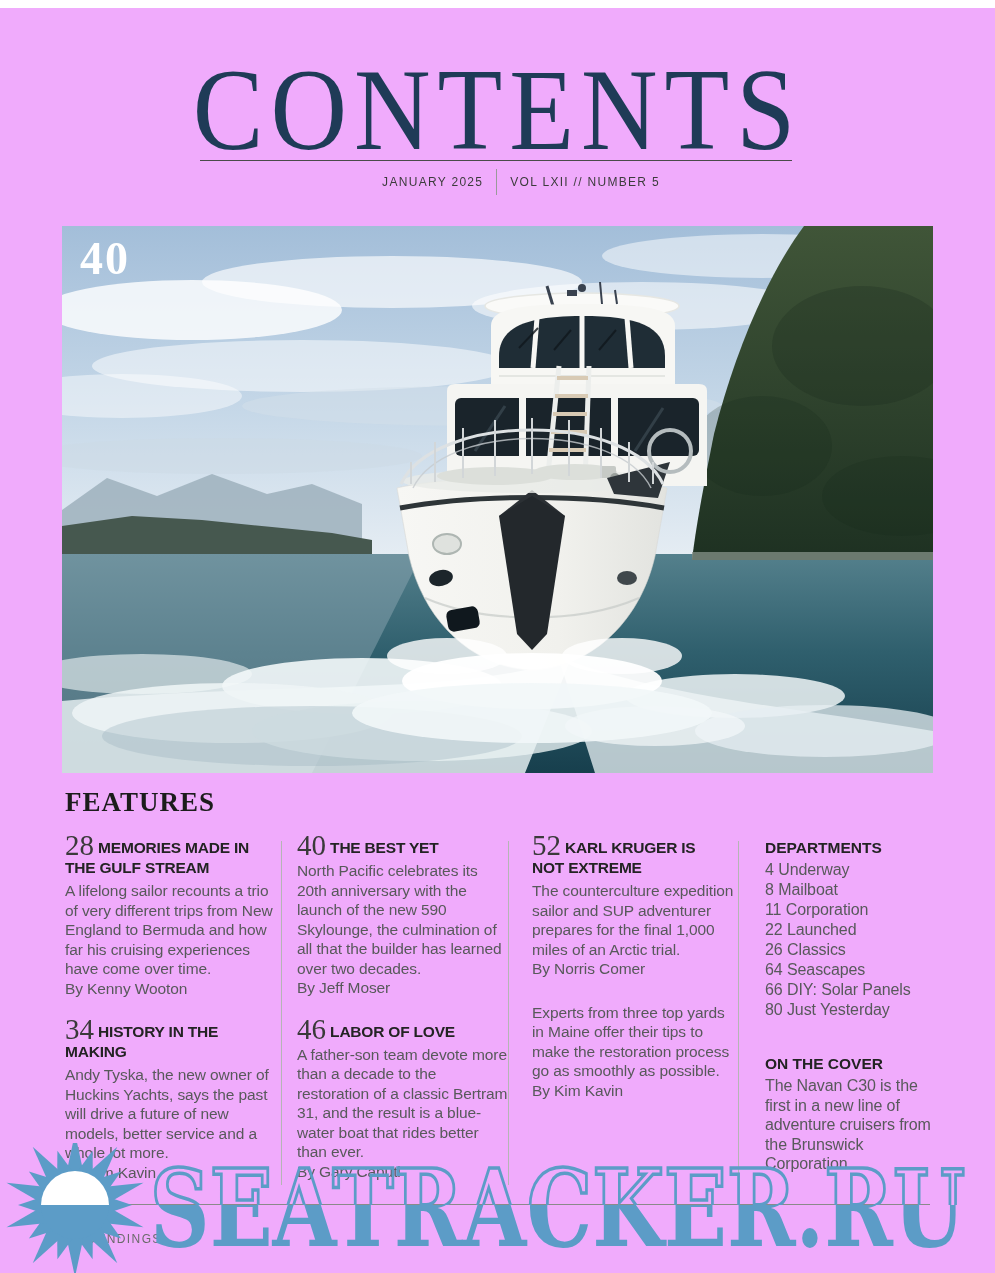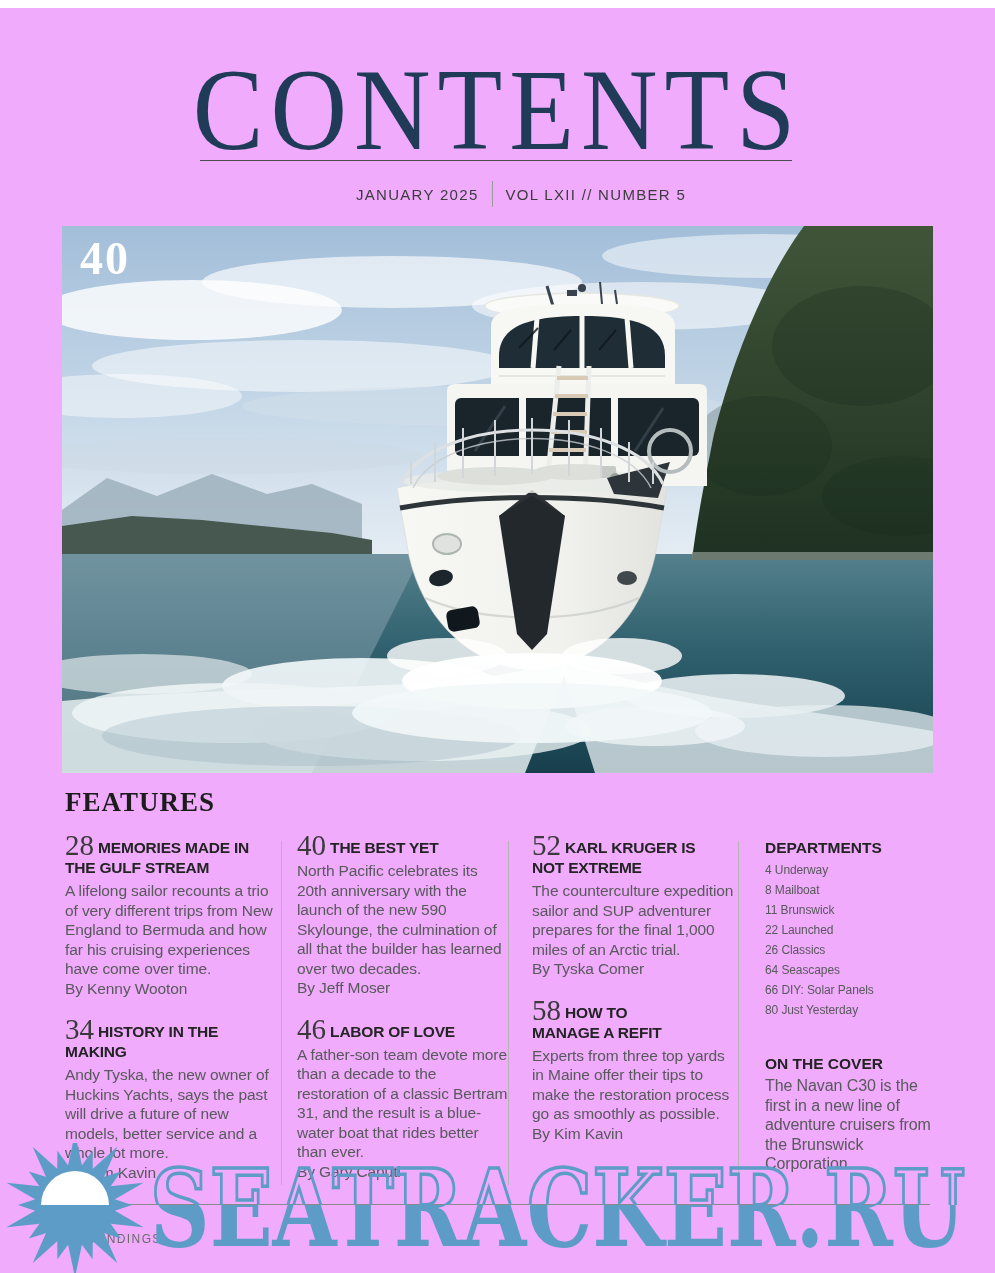--- a/index.html
+++ b/index.html
@@ -5,24 +5,24 @@
   html,body{margin:0;padding:0;background:#fff;}
   .page{position:relative;width:995px;height:1273px;background:#f0abfc;overflow:hidden;
         font-family:"Liberation Sans",sans-serif;margin-top:8px;}
 
   
   .page-title{position:absolute;top:44px;left:0;right:0;margin:0;text-align:center;
     font-family:"Liberation Serif",serif;font-weight:400;font-size:106px;line-height:1;
     letter-spacing:7px;color:#1f3b57;transform:scaleY(1.1);transform-origin:top center;}
   .title-rule{position:absolute;top:152px;left:200px;width:592px;height:0;
     border-top:1.6px solid #4a4a4a;}
-  .dateline{position:absolute;top:170px;left:200px;width:592px;height:32px;
+  .dateline{position:absolute;top:158px;left:200px;width:592px;height:32px;
     display:flex;align-items:center;justify-content:center;gap:13px;
     transform:translateX(25px);
-    font-size:15px;letter-spacing:1.3px;color:#3c3c3c;}
+    font-size:12px;letter-spacing:1.3px;color:#3c3c3c;}
   .dateline .vbar{width:1px;height:26px;background:#9a9a9a;}
 
   
   .photo{position:absolute;left:62px;top:218px;width:871px;height:547px;margin:0;
     overflow:hidden;background:#b9cede;}
   .photo svg{display:block;width:100%;height:100%;}
   .photo-page-num{position:absolute;left:18px;top:6px;
     font-family:"Liberation Serif",serif;font-weight:700;font-size:46px;color:#ffffff;
     letter-spacing:2px;}
 
@@ -43,21 +43,21 @@
   .feat-head{margin:0 0 3px 0;font-size:15.5px;font-weight:700;color:#232323;
     line-height:20px;letter-spacing:-0.2px;}
   .feat-num{font-family:"Liberation Serif",serif;font-weight:400;font-size:29px;
     color:#3a3a3a;letter-spacing:0;vertical-align:-2px;line-height:0;}
   .mw165{max-width:165px;} .mw135{max-width:135px;}
   .feat-body{margin:0;font-size:15.5px;line-height:19.5px;color:#58595b;letter-spacing:-0.1px;}
   .feat-by{margin:0;font-size:15.5px;line-height:19.5px;color:#58595b;letter-spacing:-0.1px;}
 
   .dept-head{margin:0 0 2px 0;font-size:15.5px;font-weight:700;color:#232323;line-height:20px;}
   .dept-list{margin:0;padding:0;list-style:none;}
-  .dept-list li{font-size:12px;line-height:20px;color:#58595b;letter-spacing:-0.1px;}
+  .dept-list li{font-size:16px;line-height:20px;color:#58595b;letter-spacing:-0.1px;}
   .cover-note{margin-top:34px;}
   .cover-note h3{margin:0 0 2px 0;font-size:15.5px;font-weight:700;color:#232323;line-height:20px;}
   .cover-note p{margin:0;font-size:16px;line-height:19.5px;color:#58595b;letter-spacing:-0.1px;}
 
   
   .footer-rule{position:absolute;left:65px;top:1196px;width:865px;height:0;
     border-top:1px solid #8a8a8a;}
   .folio{position:absolute;left:68px;top:1220px;display:flex;align-items:baseline;}
   .folio-num{font-family:"Liberation Serif",serif;font-weight:700;font-size:17px;color:#2b2b2b;}
   .folio-mag{font-size:12px;letter-spacing:1.4px;color:#6a6a6a;}
@@ -263,35 +263,34 @@
       <h3 class="feat-head"><span class="feat-num">46</span> <span>LABOR OF LOVE</span></h3>
       <p class="feat-body">A father-son team devote more than a decade to the restoration of a classic Bertram 31, and the result is a blue-water boat that rides better than ever.</p>
       <p class="feat-by">By Gary Caputi</p>
     </article>
   </section>
 
   <section class="col col3">
     <article class="feat">
       <h3 class="feat-head mw165"><span class="feat-num">52</span> <span>KARL KRUGER IS NOT EXTREME</span></h3>
       <p class="feat-body">The counterculture expedition sailor and SUP adventurer prepares for the final 1,000 miles of an Arctic trial.</p>
-      <p class="feat-by">By Tyska Comer</p>
-    </article>
-    <article class="feat">
-      <h3 class="feat-head mw135"><span class="feat-num">58</span> <span>HOW TO MANAGE A REFIT</span></h3>
+      <p class="feat-by">By Norris Comer</p>
+    </article>
+    <article class="feat">
       <p class="feat-body">Experts from three top yards in Maine offer their tips to make the restoration process go as smoothly as possible.</p>
       <p class="feat-by">By Kim Kavin</p>
     </article>
   </section>
 
   <section class="col col4">
     <h3 class="dept-head">DEPARTMENTS</h3>
     <ul class="dept-list">
       <li><span>4</span> <span>Underway</span></li>
       <li><span>8</span> <span>Mailboat</span></li>
-      <li><span>11</span> <span>Brunswick</span></li>
+      <li><span>11</span> <span>Corporation</span></li>
       <li><span>22</span> <span>Launched</span></li>
       <li><span>26</span> <span>Classics</span></li>
       <li><span>64</span> <span>Seascapes</span></li>
       <li><span>66</span> <span>DIY: Solar Panels</span></li>
       <li><span>80</span> <span>Just Yesterday</span></li>
     </ul>
     <div class="cover-note">
       <h3>ON THE COVER</h3>
       <p>The Navan C30 is the first in a new line of adventure cruisers from the Brunswick Corporation.</p>
     </div>

